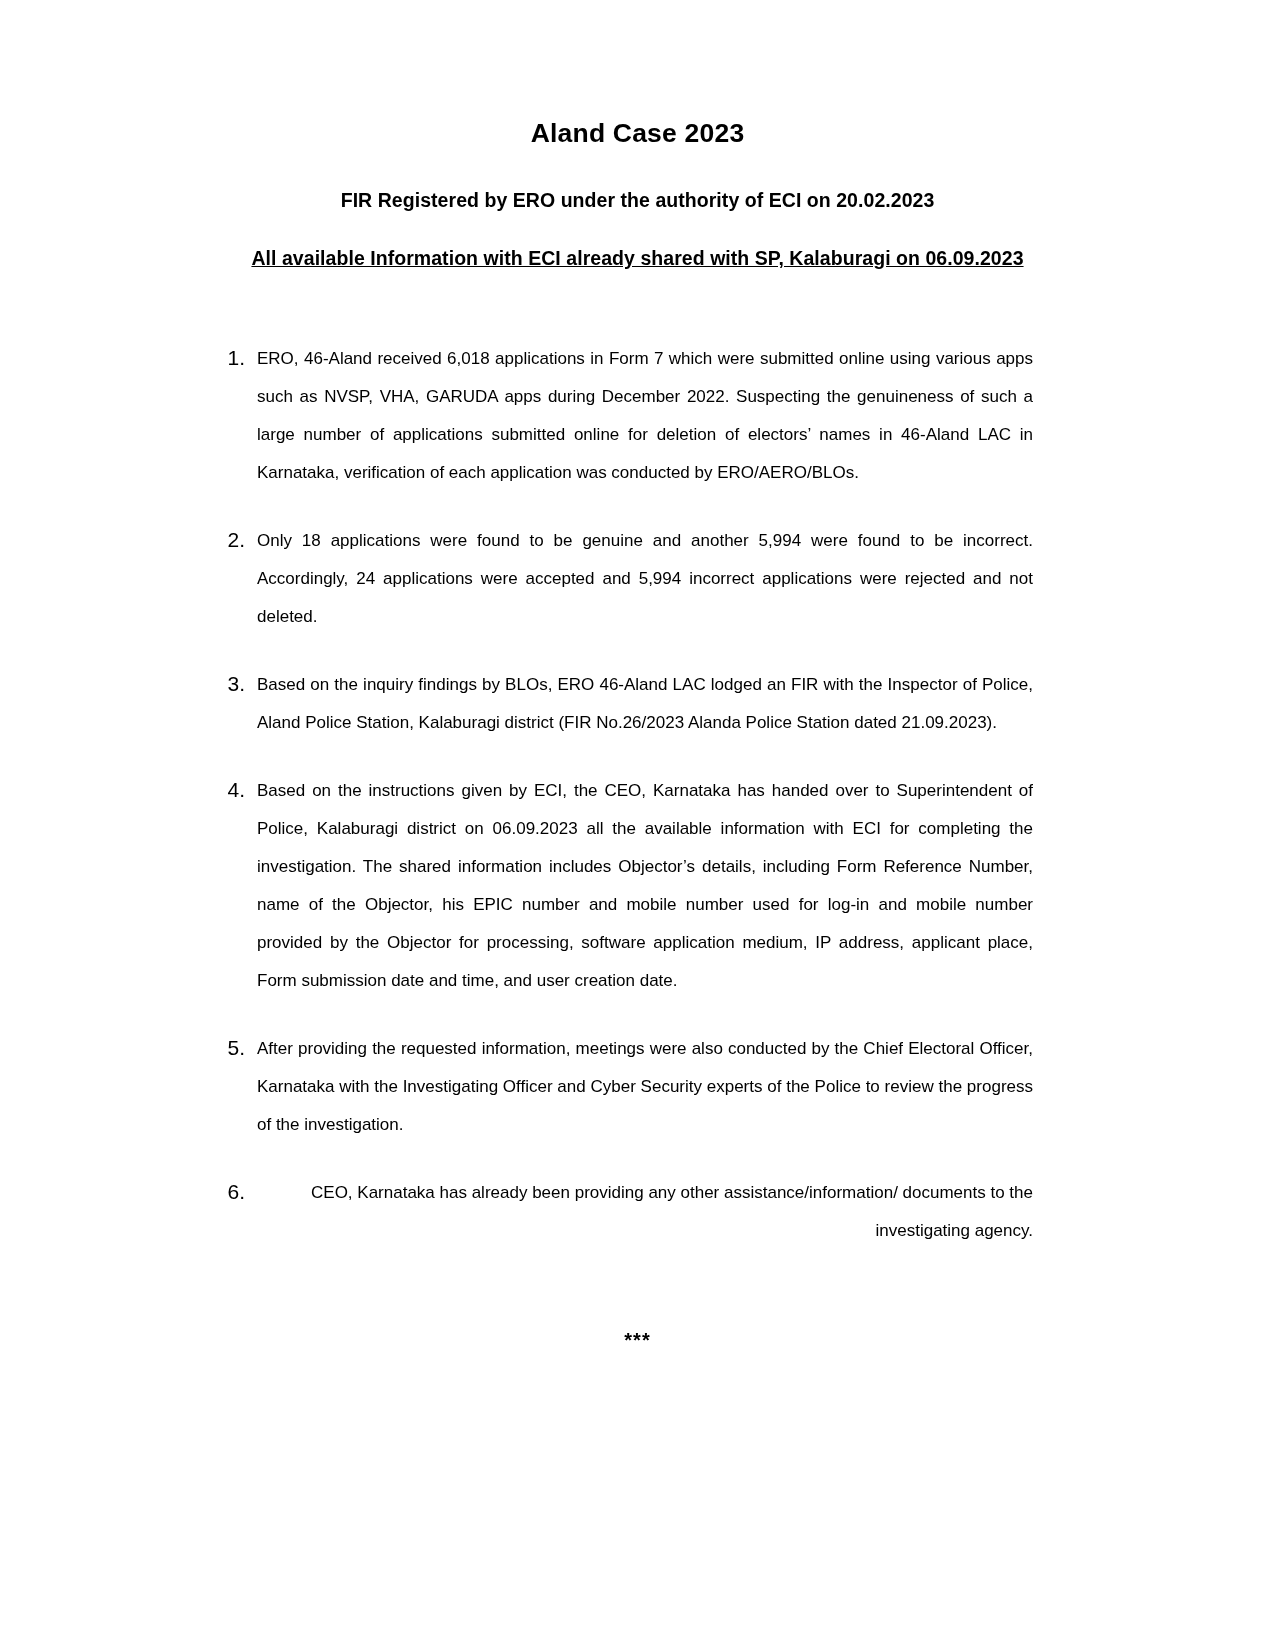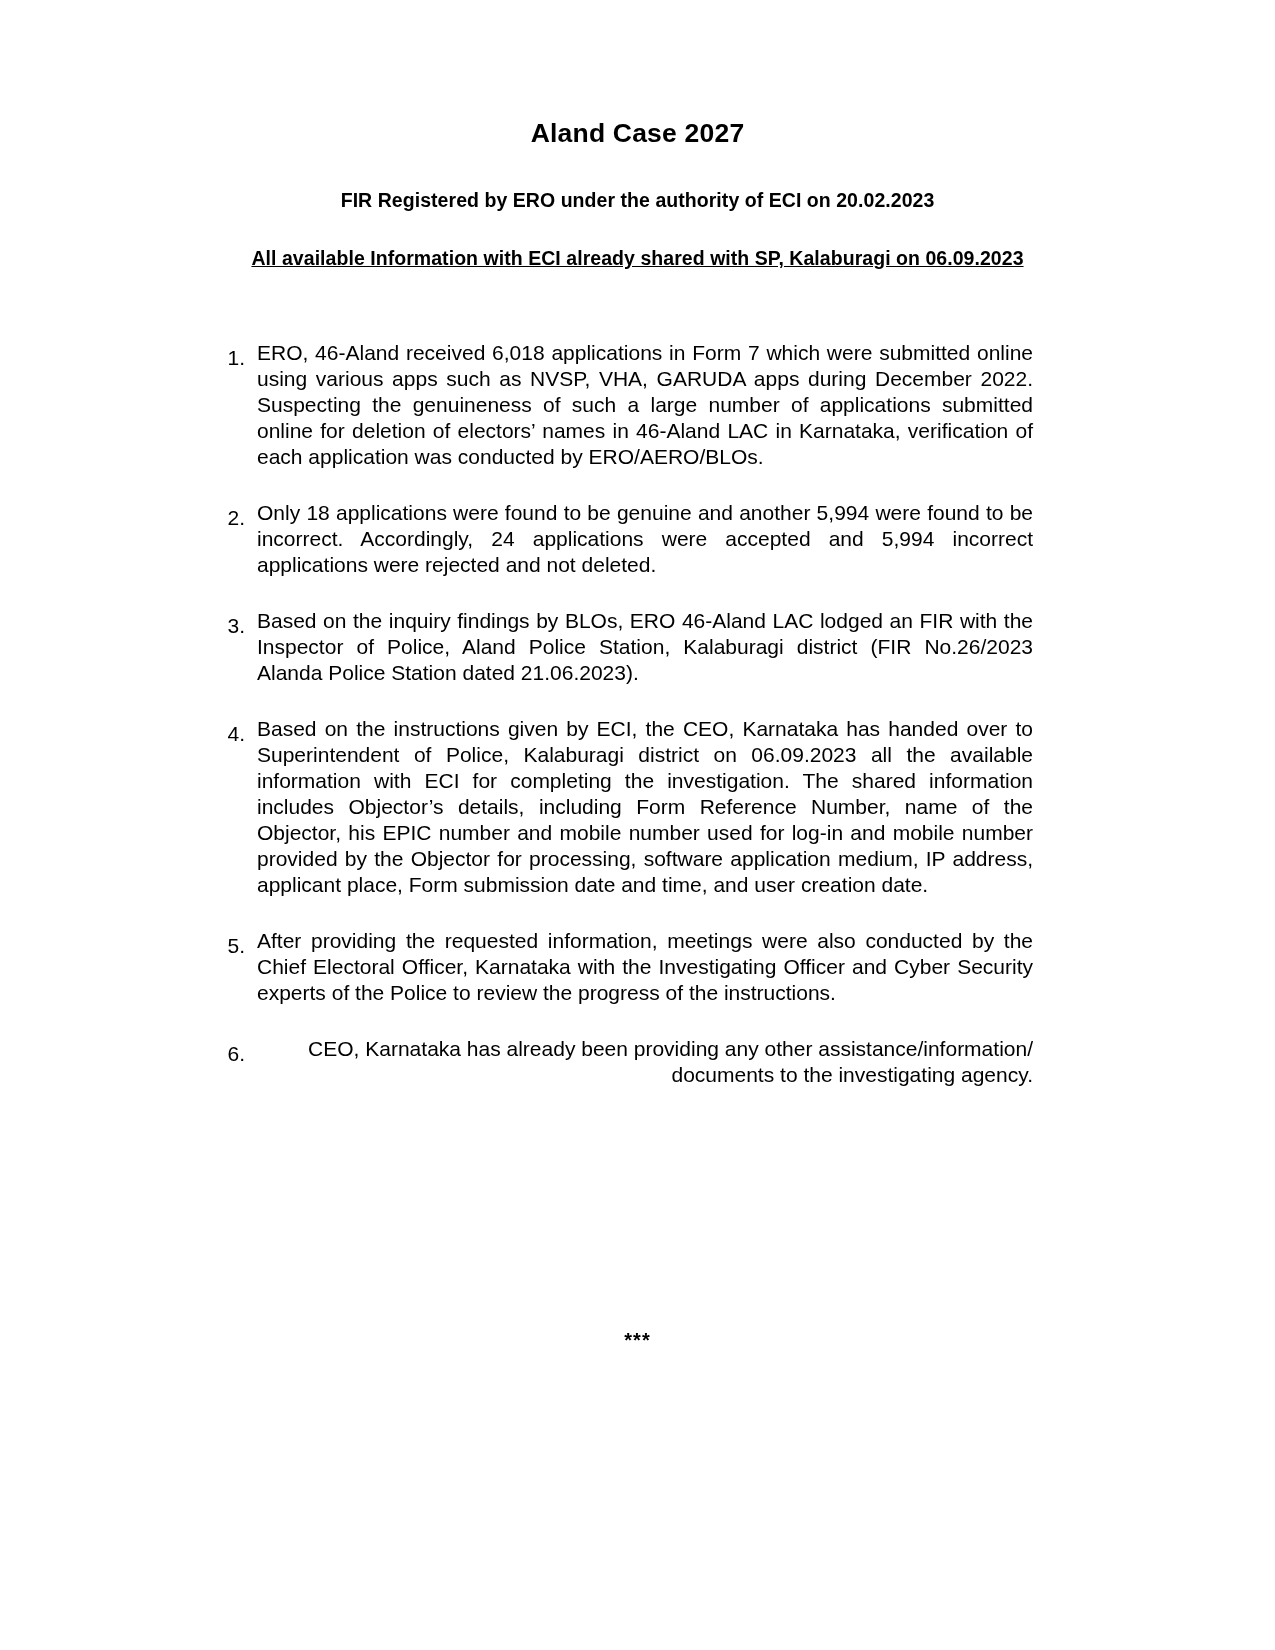--- a/index.html
+++ b/index.html
@@ -72,22 +72,22 @@
   .marker {
     position: absolute;
     left: 0;
     top: 0;
     width: 30px;
     text-align: right;
     font-size: 21px;
     line-height: 35.5px;
   }
   .clause-text {
-    font-size: 21px;
-    line-height: 26px;
+    font-size: 17px;
+    line-height: 38px;
     text-align: justify;
     text-justify: inter-word;
     letter-spacing: 0px;
     word-spacing: 0px;
     hyphens: none;
   }
   .clause-text.nojust {
     text-align: right;
   }
   .endmark {
@@ -102,45 +102,45 @@
     line-height: 20px;
   }
 </style>
 </head>
 <body>
 
 <div class="page">
   <div class="content">
 
     <div class="heading-block">
-      <h1 class="doc-title">Aland Case 2027</h1>
+      <h1 class="doc-title">Aland Case 2023</h1>
       <h2 class="doc-subtitle">FIR Registered by ERO under the authority of ECI on 20.02.2023</h2>
       <h2 class="doc-subtitle second">All available Information with ECI already shared with SP, Kalaburagi on 06.09.2023</h2>
     </div>
 
     <ol class="clauses">
       <li>
         <span class="marker">1.</span>
         <div class="clause-text">ERO, 46-Aland received 6,018 applications in Form 7 which were submitted online using various apps such as NVSP, VHA, GARUDA apps during December 2022. Suspecting the genuineness of such a large number of applications submitted online for deletion of electors’ names in 46-Aland LAC in Karnataka, verification of each application was conducted by ERO/AERO/BLOs.</div>
       </li>
       <li>
         <span class="marker">2.</span>
         <div class="clause-text">Only 18 applications were found to be genuine and another 5,994 were found to be incorrect. Accordingly, 24 applications were accepted and 5,994 incorrect applications were rejected and not deleted.</div>
       </li>
       <li>
         <span class="marker">3.</span>
-        <div class="clause-text">Based on the inquiry findings by BLOs, ERO 46-Aland LAC lodged an FIR with the Inspector of Police, Aland Police Station, Kalaburagi district (FIR No.26/2023 Alanda Police Station dated 21.06.2023).</div>
+        <div class="clause-text">Based on the inquiry findings by BLOs, ERO 46-Aland LAC lodged an FIR with the Inspector of Police, Aland Police Station, Kalaburagi district (FIR No.26/2023 Alanda Police Station dated 21.09.2023).</div>
       </li>
       <li>
         <span class="marker">4.</span>
         <div class="clause-text">Based on the instructions given by ECI, the CEO, Karnataka has handed over to Superintendent of Police, Kalaburagi district on 06.09.2023 all the available information with ECI for completing the investigation. The shared information includes Objector’s details, including Form Reference Number, name of the Objector, his EPIC number and mobile number used for log-in and mobile number provided by the Objector for processing, software application medium, IP address, applicant place, Form submission date and time, and user creation date.</div>
       </li>
       <li>
         <span class="marker">5.</span>
-        <div class="clause-text">After providing the requested information, meetings were also conducted by the Chief Electoral Officer, Karnataka with the Investigating Officer and Cyber Security experts of the Police to review the progress of the instructions.</div>
+        <div class="clause-text">After providing the requested information, meetings were also conducted by the Chief Electoral Officer, Karnataka with the Investigating Officer and Cyber Security experts of the Police to review the progress of the investigation.</div>
       </li>
       <li>
         <span class="marker">6.</span>
         <div class="clause-text nojust">CEO, Karnataka has already been providing any other assistance/information/ documents to the investigating agency.</div>
       </li>
     </ol>
 
     <div class="endmark">***</div>
 
   </div>

